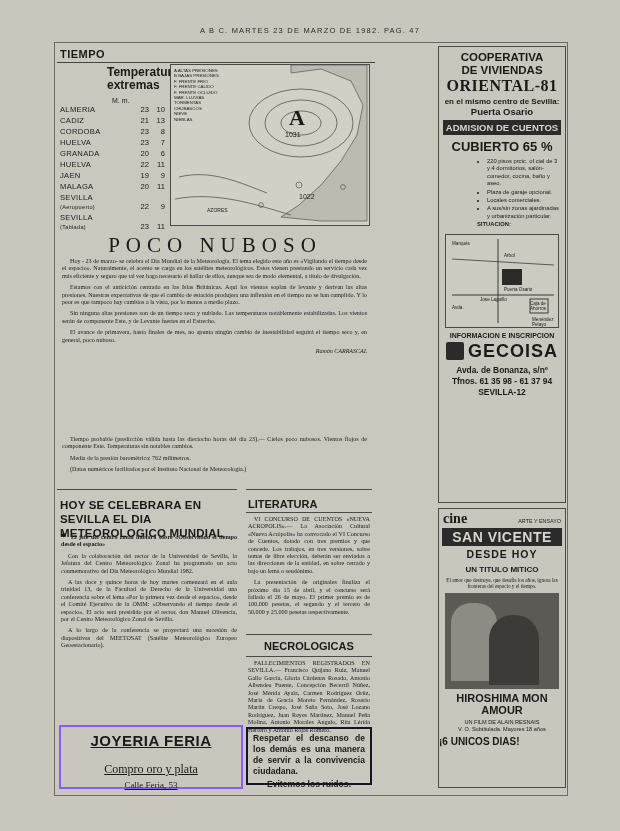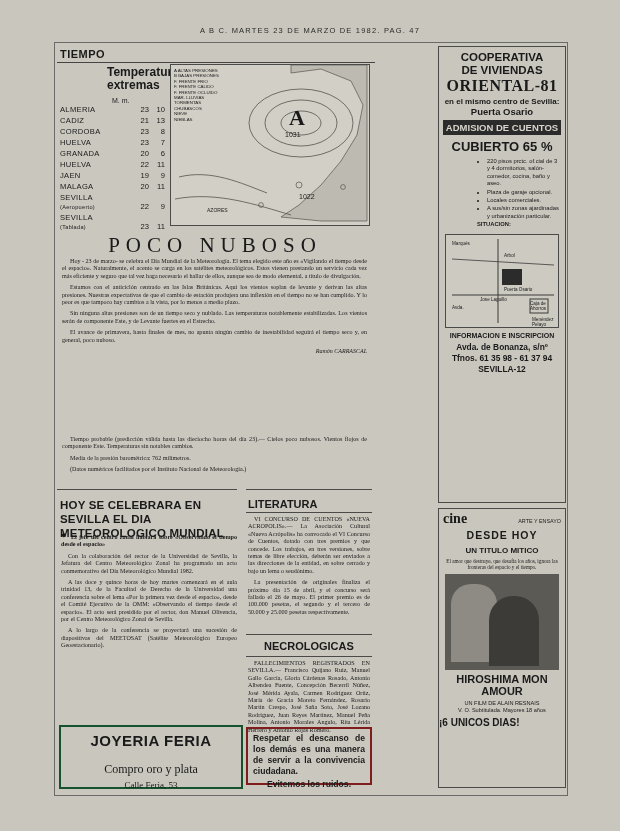--- a/index.html
+++ b/index.html
@@ -26,32 +26,32 @@
   #poco-body{position:absolute;left:62px;top:258px;width:305px;}
   #poco-body p{margin:0 0 4px 0;text-indent:8px;}
   .sig{text-align:right;font-style:italic;font-size:6px;margin-top:2px;}
   #probable{position:absolute;left:62px;top:436px;width:305px;}
   #probable p{margin:0 0 4px 0;text-indent:8px;}
   .hr1{position:absolute;left:57px;height:1px;background:#4a4a48;}
   #hoy-title{position:absolute;left:60px;top:498px;width:180px;font-family:"Liberation Sans",sans-serif;font-weight:bold;font-size:11.5px;line-height:14px;letter-spacing:.2px;}
   #hoy-body{position:absolute;left:61px;top:534px;width:176px;}
   #hoy-body p{margin:0 0 4px 0;text-indent:7px;}
   .bullet{position:absolute;left:61px;top:530px;}
-  #joyeria{position:absolute;left:59px;top:725px;width:180px;height:60px;border:2px solid #14532d;background:#c9c6bd;text-align:center;}
+  #joyeria{position:absolute;left:59px;top:725px;width:180px;height:60px;border:2px solid #8b5cf6;background:#c9c6bd;text-align:center;text-decoration:underline;}
   #joyeria .j1{font-family:"Liberation Sans",sans-serif;font-weight:bold;font-size:15px;letter-spacing:.5px;margin-top:5px;}
   #joyeria .j2{font-family:"Liberation Serif",serif;font-size:12px;margin-top:13px;}
   #joyeria .j3{font-family:"Liberation Serif",serif;font-size:9px;margin-top:3px;}
   
   #lit-title{position:absolute;left:248px;top:498px;font-family:"Liberation Sans",sans-serif;font-weight:bold;font-size:11px;}
   #lit-body{position:absolute;left:248px;top:516px;width:122px;}
   #lit-body p{margin:0 0 4px 0;text-indent:6px;}
   #necro-title{position:absolute;left:264px;top:640px;font-family:"Liberation Sans",sans-serif;font-weight:bold;font-size:11px;}
   #necro-body{position:absolute;left:248px;top:660px;width:122px;}
   #necro-body p{margin:0;text-indent:6px;}
-  #respetar{position:absolute;left:246px;top:727px;width:126px;height:58px;border:2px solid #7f1d1d;padding:4px 5px;box-sizing:border-box;}
+  #respetar{position:absolute;left:246px;top:727px;width:126px;height:58px;border:2px solid #0f172a;padding:4px 5px;box-sizing:border-box;}
   #respetar .r1{font-family:"Liberation Sans",sans-serif;font-weight:bold;font-size:8.6px;line-height:11px;text-align:justify;}
   #respetar .r2{font-family:"Liberation Sans",sans-serif;font-weight:bold;font-size:8.6px;text-align:center;margin-top:2px;}
   
   #coop{position:absolute;left:438px;top:46px;width:126px;height:455px;border:1px solid #4a4a48;background:#c9c6bd;overflow:hidden;}
   .c-l1{margin-top:4px;text-align:center;font-family:"Liberation Sans",sans-serif;font-weight:bold;font-size:11.5px;line-height:12.5px;}
   .c-or{text-align:center;font-family:"Liberation Serif",serif;font-weight:bold;font-size:16px;letter-spacing:.5px;margin-top:1px;}
   .c-l3{text-align:center;font-family:"Liberation Sans",sans-serif;font-weight:bold;font-size:8px;margin-top:2px;}
   .c-l4{text-align:center;font-family:"Liberation Sans",sans-serif;font-weight:bold;font-size:9.5px;}
   .c-band{margin:3px 4px 0 4px;background:#2b2b2b;color:#d8d5cc;text-align:center;font-family:"Liberation Sans",sans-serif;font-weight:bold;font-size:9.5px;padding:2px 0;}
   .c-cub{text-align:center;font-family:"Liberation Sans",sans-serif;font-weight:bold;font-size:13px;margin-top:4px;}
@@ -258,32 +258,37 @@
       </svg>
       <div class="cm-txt" style="left:6px;top:6px;">Marqués</div>
       <div class="cm-txt" style="left:58px;top:18px;">Arbol</div>
       <div class="cm-txt" style="left:34px;top:62px;">Jose Laguillo</div>
       <div class="cm-txt" style="left:58px;top:52px;">Puerta Osario</div>
       <div class="cm-txt" style="left:6px;top:70px;">Avda.</div>
       <div class="cm-txt" style="left:84px;top:66px;">Caja de Ahorros</div>
       <div class="cm-txt" style="left:86px;top:82px;">Menéndez Pelayo</div>
     </div>
     <div class="c-info">INFORMACION E INSCRIPCION</div>
+    <div style="display:flex;align-items:center;justify-content:center;gap:4px;margin-top:2px;">
+      <span style="display:inline-block;width:18px;height:18px;background:#2b2b2b;border-radius:2px;"></span>
+      <span class="c-geco" style="margin:0;">GECOISA</span>
+    </div>
     <div class="c-addr">
       <span>Avda. de Bonanza, s/nº</span><br>
       <span>Tfnos. 61 35 98 - 61 37 94</span><br>
       <span>SEVILLA-12</span>
     </div>
   </div>
 
   <div id="cine">
     <div class="cine-top">
       <span class="cine-word">cine</span>
       <span class="cine-arte">ARTE Y ENSAYO</span>
     </div>
+    <div class="cine-name">SAN VICENTE</div>
     <div class="cine-desde">DESDE HOY</div>
     <div class="cine-mitico">UN TITULO MITICO</div>
     <div class="cine-quote">El amor que destruye, que desafía los años, ignora las fronteras del espacio y el tiempo.</div>
     <div class="cine-img">
         <span class="f1"></span>
         <span class="f2"></span>
       </div>
     <div class="cine-title">HIROSHIMA MON AMOUR</div>
     <div class="cine-film">
       <span>UN FILM DE ALAIN RESNAIS</span><br>

